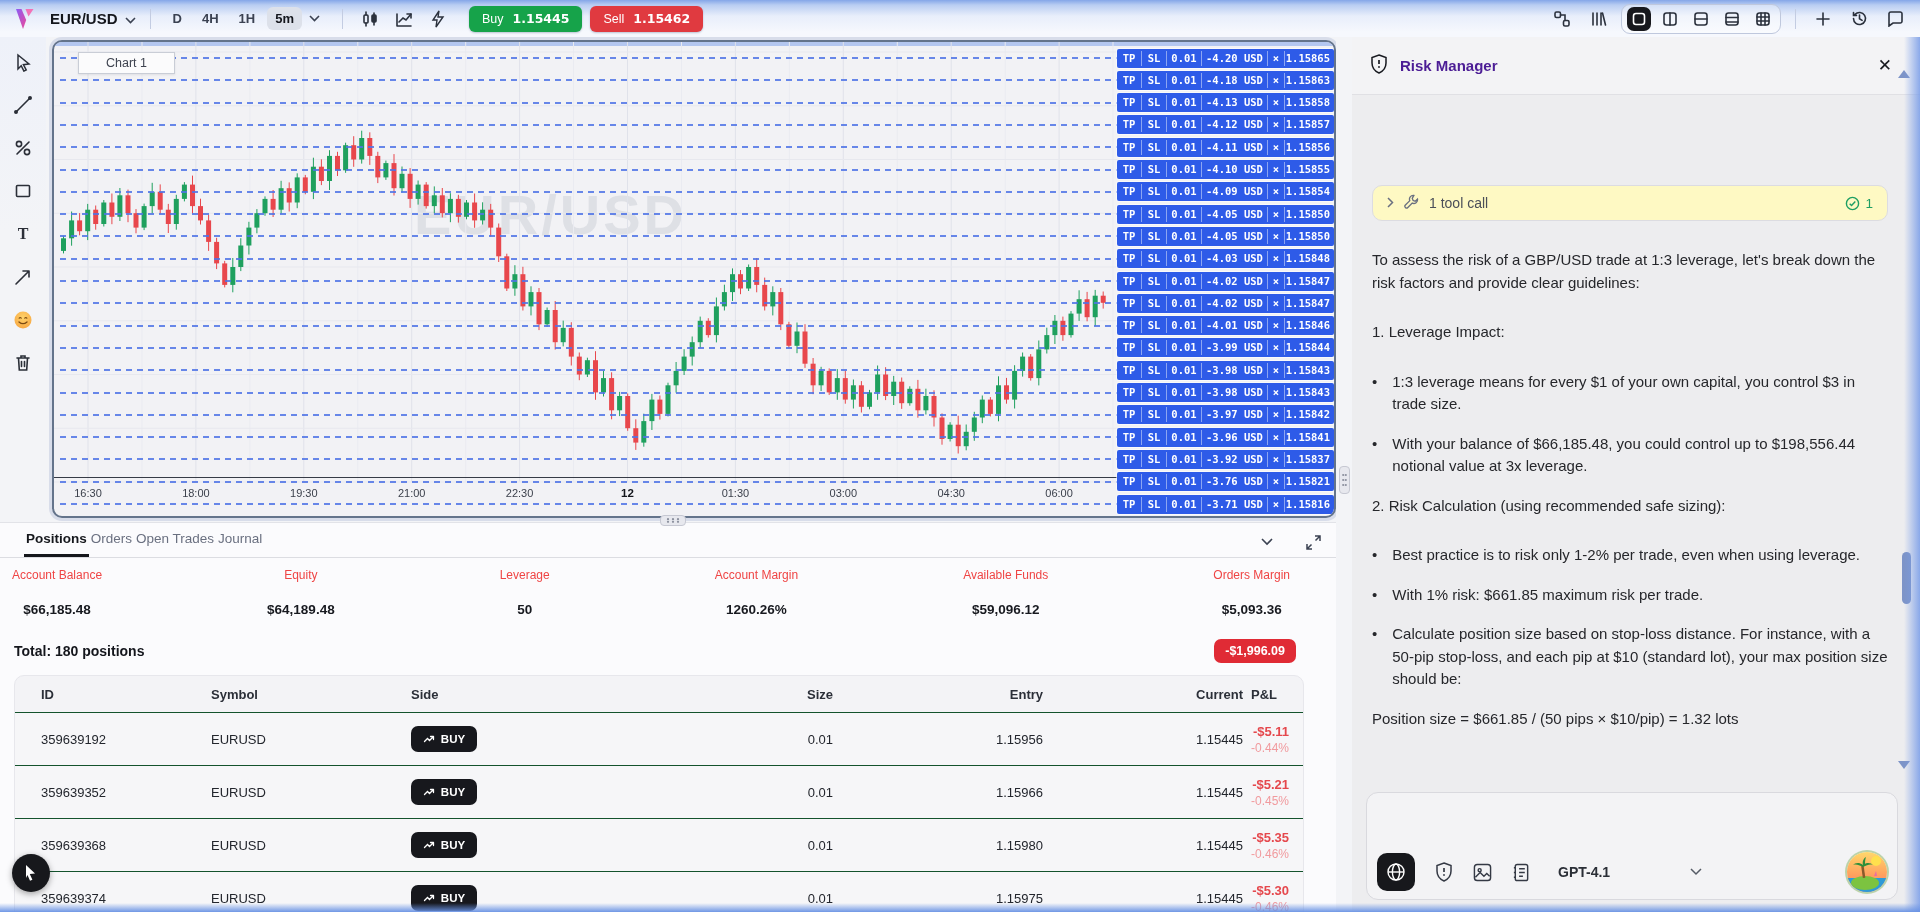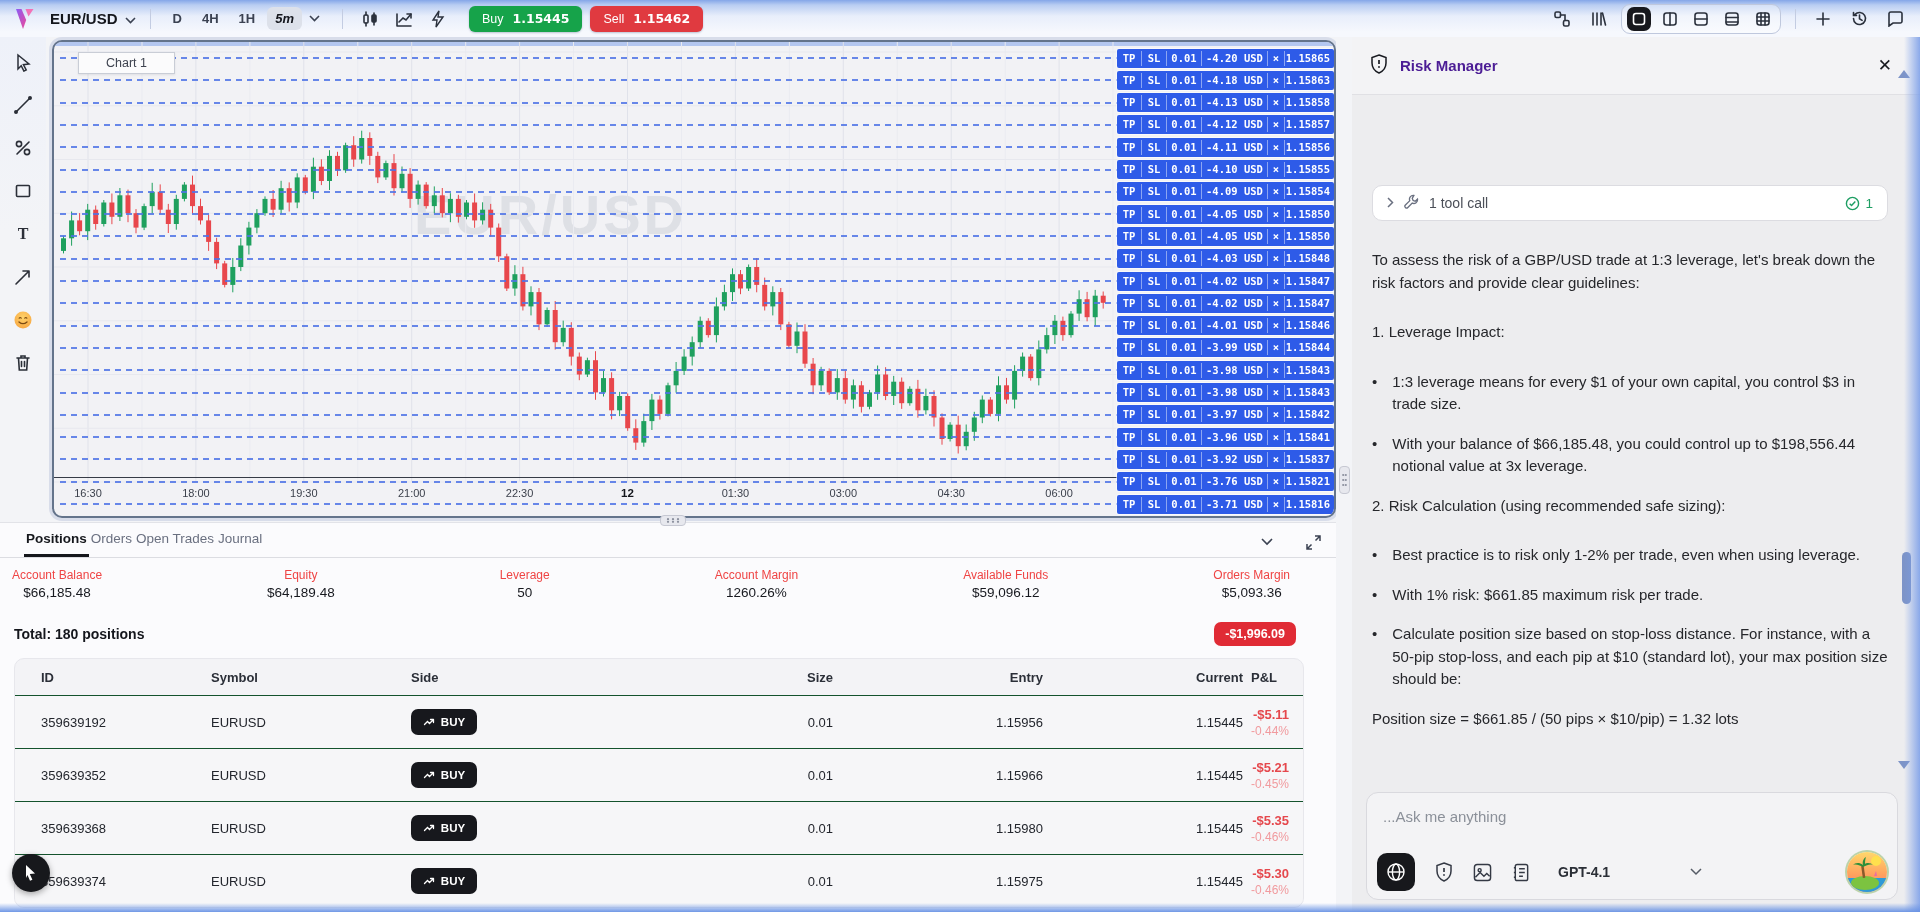--- a/index.html
+++ b/index.html
@@ -67,21 +67,21 @@
 
   
   .bottom-panel{position:absolute;left:0;top:522px;width:1348px;height:390px;background:#fbfbfd;border-top:1px solid #e2e3e8;box-sizing:border-box;}
   .tabs-row{position:relative;height:34px;display:flex;align-items:flex-end;padding-left:24px;border-bottom:1px solid #dcdde2;}
   .tab{font-size:13.5px;color:#6a7080;padding:7px 2px 8px;border-bottom:3px solid transparent;cursor:pointer;}
   .tab.active{color:#15171c;font-weight:700;border-bottom-color:#15171c;}
   .tabs-right{position:absolute;right:22px;top:6px;display:flex;gap:20px;color:#3b4252;}
   .stats-row{display:flex;justify-content:space-between;padding:10px 58px 6px 12px;}
   .stat{text-align:center;}
   .stat-label{font-size:12px;color:#ef4444;}
-  .stat-value{font-size:13.5px;font-weight:400;color:#17191f;margin-top:3px;}
+  .stat-value{font-size:13.5px;font-weight:700;color:#17191f;margin-top:20px;}
   .total-row{display:flex;align-items:center;justify-content:space-between;padding:16px 52px 10px 14px;}
   .total-label{font-size:14px;font-weight:700;color:#14161c;}
   .pnl-badge{background:#e02b35;color:#fff;font-size:12.5px;font-weight:700;padding:5px 11px;border-radius:7px;}
   .ptable{margin:2px 44px 0 14px;background:#f3f3f6;border-radius:10px;overflow:hidden;border:1px solid #e7e7ec;}
   .trow{display:grid;grid-template-columns:170px 200px 260px 170px 210px 200px 1fr;align-items:center;padding:0 26px;box-sizing:border-box;}
   .thead{height:36px;font-size:13px;font-weight:700;color:#2b2f38;}
   .tbody-row{height:53px;border-top:1px solid #14532d;background:#f6f6f8;font-size:13px;color:#23262d;}
   .num{text-align:right;padding-right:8px;}
   .buy-pill{width:66px;height:26px;background:#17181d;color:#fff;border-radius:7px;display:flex;align-items:center;
     justify-content:center;gap:6px;font-size:11.5px;font-weight:700;}
@@ -96,21 +96,21 @@
   .sb-thumb{position:absolute;width:9px;border-radius:5px;background:#7d94c8;}
 
   
   .risk-panel{position:absolute;left:1352px;top:37px;right:0;bottom:0;background:#ededef;z-index:10;}
   .rp-header{height:58px;display:flex;align-items:center;gap:12px;padding:0 28px 0 18px;background:#f3f3f5;border-bottom:1px solid #e0e0e4;box-sizing:border-box;}
   .rp-title{font-size:15px;font-weight:700;color:#4c1d95;}
   .rp-close{margin-left:auto;font-size:17px;color:#17191f;cursor:pointer;line-height:1;}
   .rp-scroll{position:absolute;top:58px;left:0;right:26px;bottom:126px;overflow:hidden;padding:26px 6px 0 20px;}
   .bubble-row{display:flex;justify-content:flex-end;}
   .bubble{background:#17181c;color:#fff;font-size:14.5px;line-height:1.4;padding:17px 20px;border-radius:10px;}
-  .tool-pill{margin-top:64px;height:36px;border:1px solid #dcdce1;background:#ffffff;border-radius:10px;display:flex;
+  .tool-pill{margin-top:64px;height:36px;border:1px solid #dcdce1;background:#fef9c3;border-radius:10px;display:flex;
     align-items:center;gap:10px;padding:0 14px;box-sizing:border-box;color:#4b4f58;}
   .tool-pill .tp-label{font-size:14px;}
   .tp-right{margin-left:auto;display:flex;align-items:center;gap:5px;color:#1e9e63;font-size:13.5px;}
   .messages{margin-top:28px;}
   .msg-p{font-size:15px;color:#26272b;line-height:1.5;margin:0 0 27px;}
   .msg-b{display:flex;gap:15px;font-size:15px;color:#26272b;line-height:1.5;margin:0 0 17px;}
   .b-dot{flex:0 0 auto;}
   .rp-sb-up{right:10px;top:33px;}
   .rp-sb-thumb{right:9px;top:515px;height:52px;}
   .rp-sb-down{right:10px;top:724px;}
@@ -157,21 +157,21 @@
       <span>EUR/USD</span>
       <span><svg width="11" height="7" viewBox="0 0 11 7">
             <path d="M1 1l4.5 4.5L10 1" fill="none" stroke="#3b4252" stroke-width="1.6"></path>
           </svg></span>
     </div>
     <div class="tb-sep"></div>
     <div class="tf-group" id="tf-group">
         <button class="tf-btn" style="border: none; background: transparent; cursor: pointer; font-family: inherit;">D</button>
         <button class="tf-btn" style="border: none; background: transparent; cursor: pointer; font-family: inherit;">4H</button>
         <button class="tf-btn" style="border: none; background: transparent; cursor: pointer; font-family: inherit;">1H</button>
-        <button class="tf-btn active" style="border: none; background: rgb(221, 225, 234); cursor: pointer; font-family: inherit; font-style: italic;">5m</button>
+        <button class="tf-btn active" style="border: none; background: rgb(221, 225, 234); cursor: pointer; font-family: inherit;">5m</button>
       </div>
     <span class="icon-btn">
         <svg width="11" height="7" viewBox="0 0 11 7">
           <path d="M1 1l4.5 4.5L10 1" fill="none" stroke="#3b4252" stroke-width="1.6"></path>
         </svg>
       </span>
     <div class="tb-sep"></div>
     <div class="tools-group" id="chart-tools">
         <span class="icon-btn">
           <svg width="18" height="18" viewBox="0 0 18 18" fill="none" stroke="currentColor" stroke-width="1.6" stroke-linecap="round">
@@ -1044,21 +1044,20 @@
             <span>Calculate position size based on stop-loss distance. For instance, with a 50-pip stop-loss, and each pip at $10 (standard lot), your max position size should be:</span>
           </div>
           <p class="msg-p">Position size = $661.85 / (50 pips × $10/pip) = 1.32 lots</p>
         </div>
     </div>
     <div class="sb-arrow sb-up rp-sb-up"></div>
     <div class="sb-thumb rp-sb-thumb"></div>
     <div class="sb-arrow sb-down rp-sb-down"></div>
 
     <div class="input-card">
-      <textarea class="input-area" placeholder="...Ask me anything" style=""></textarea>
       <div class="input-row">
         <span class="globe-btn">
             <svg width="20" height="20" viewBox="0 0 20 20" fill="none" stroke="#fff" stroke-width="1.4">
               <circle cx="10" cy="10" r="8"></circle>
               <ellipse cx="10" cy="10" rx="3.6" ry="8"></ellipse>
               <path d="M2 10h16"></path>
             </svg>
           </span>
         <span class="mini-icon">
             <svg width="18" height="20" viewBox="0 0 18 20" fill="none" stroke="#343944" stroke-width="1.5">

